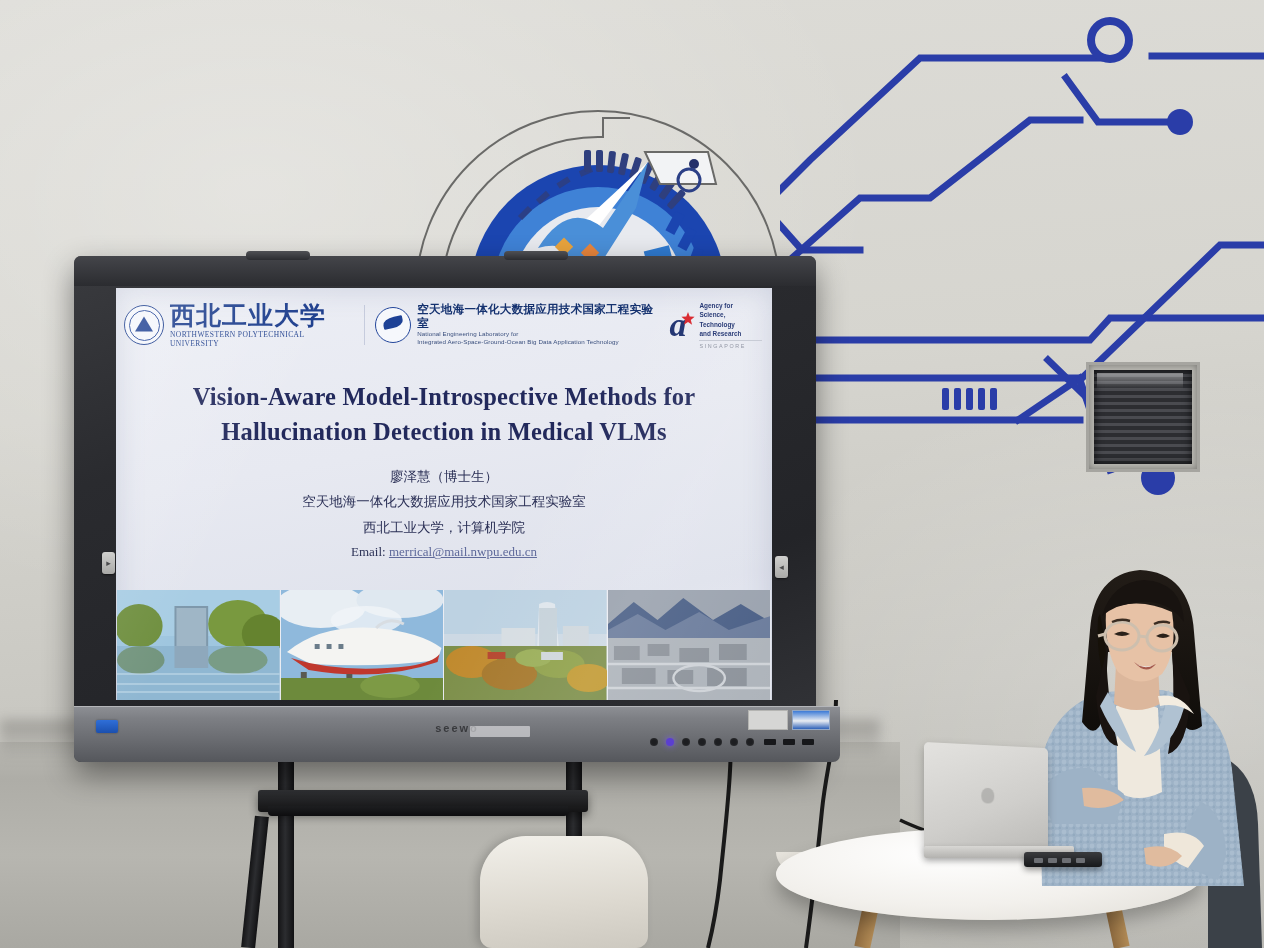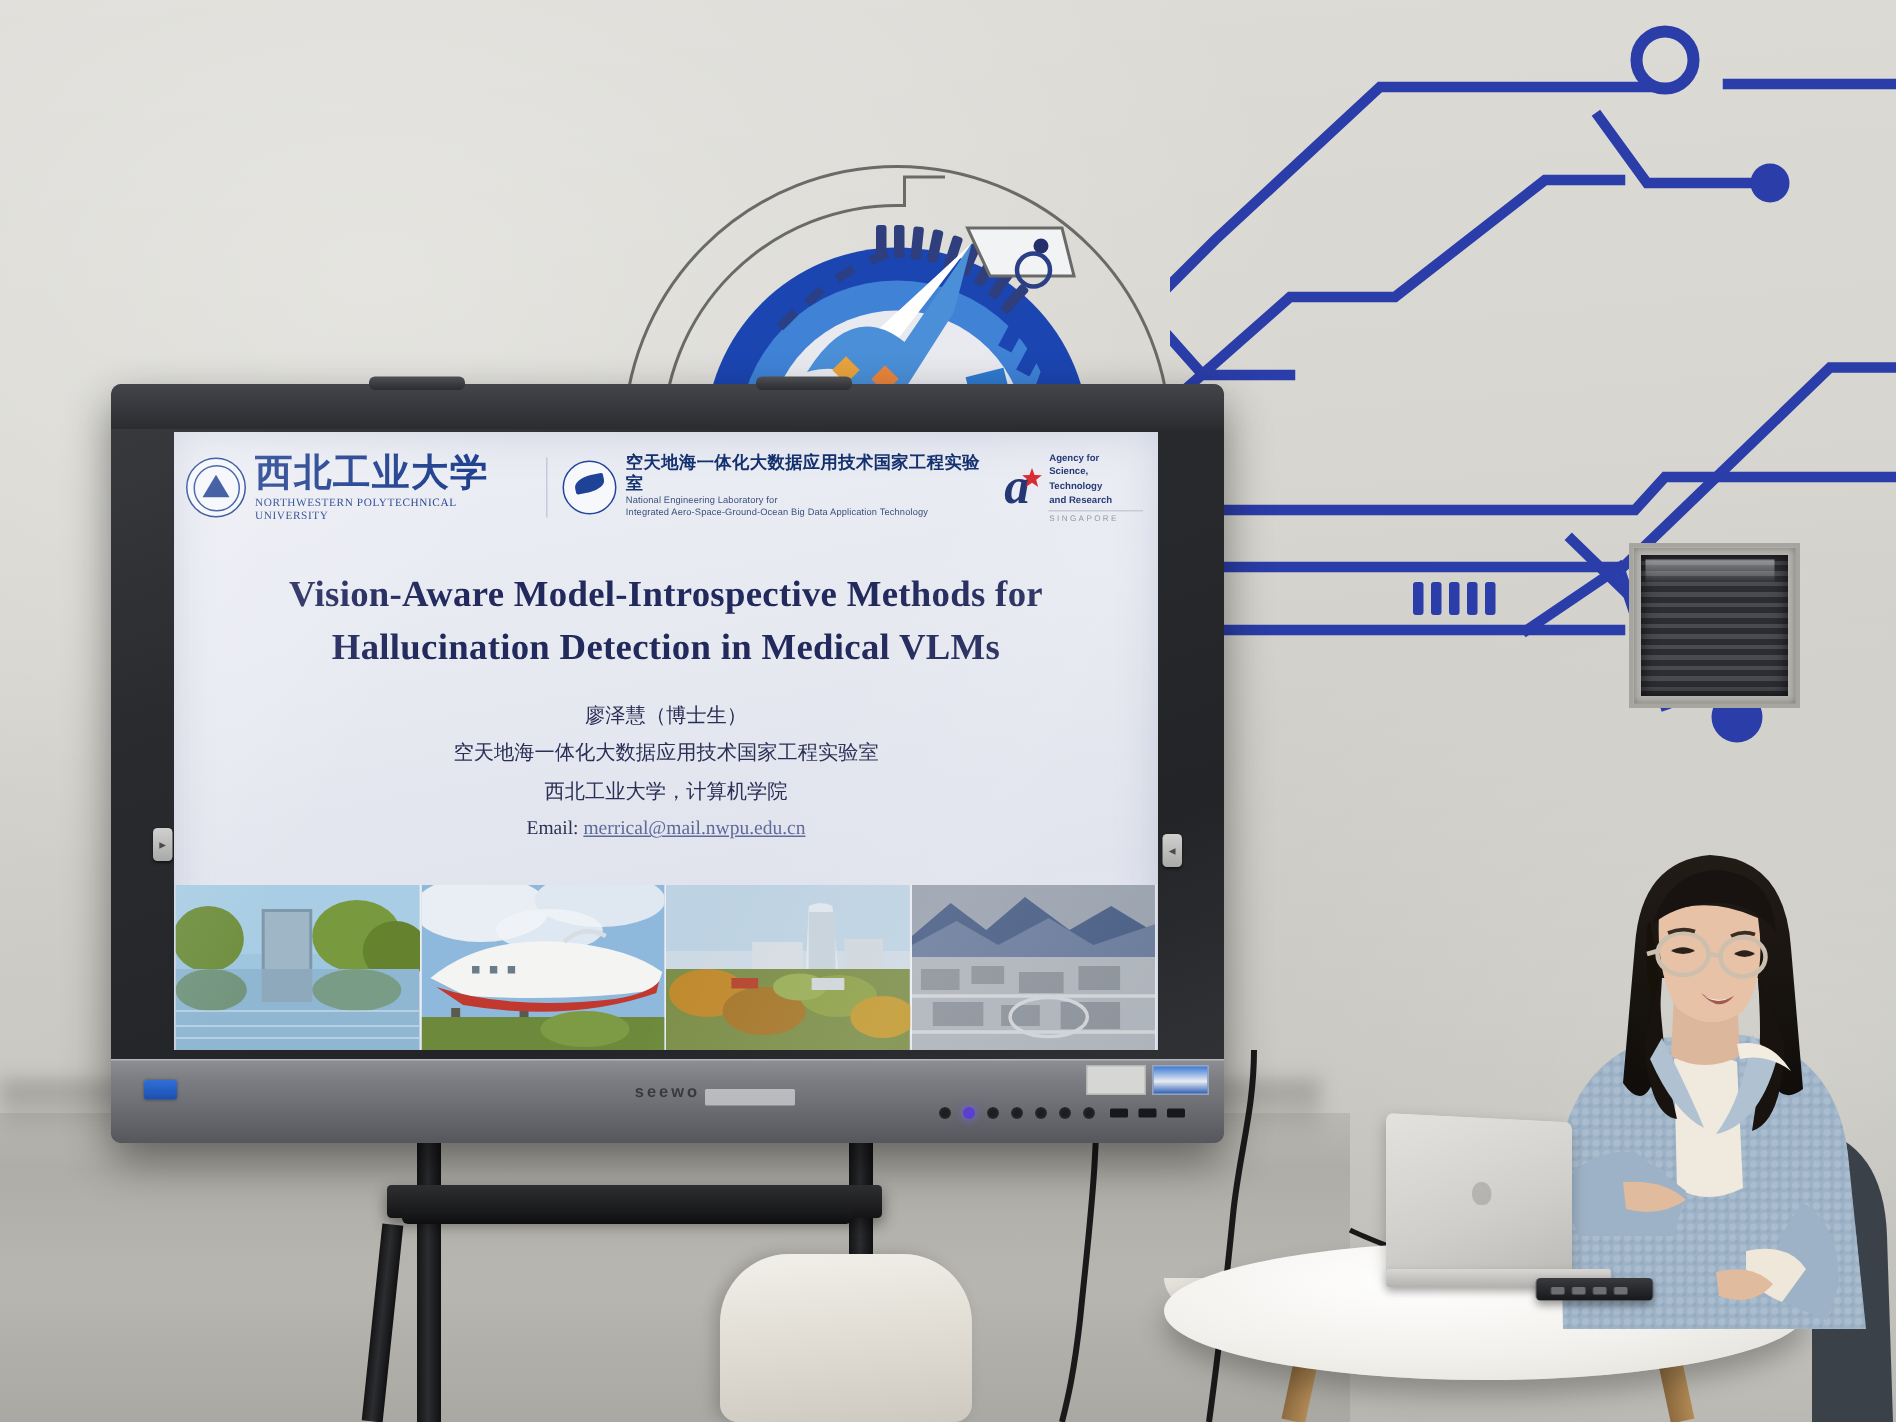--- a/index.html
+++ b/index.html
@@ -42,21 +42,21 @@
   .bezel-top{position:absolute;left:0;top:0;width:100%;height:30px;border-radius:7px 7px 0 0;
     background:linear-gradient(180deg,#44454a,#2b2c30);}
   .screen{position:absolute;left:42px;top:32px;width:656px;height:412px;overflow:hidden;
     background:linear-gradient(170deg,#eceef5 0%,#e7e9f1 40%,#dfe2ec 75%,#e9ebf2 100%);
     box-shadow:inset 0 0 28px rgba(120,130,160,.28);}
   .glare{position:absolute;inset:0;pointer-events:none;
     background:linear-gradient(118deg,rgba(255,255,255,.22) 0%,rgba(255,255,255,0) 28%,
       rgba(255,255,255,0) 60%,rgba(255,255,255,.10) 78%,rgba(255,255,255,0) 100%);}
   .chinbar{position:absolute;left:0;bottom:0;width:100%;height:56px;border-radius:0 0 7px 7px;
     background:linear-gradient(180deg,#8e9095 0%,#7d7f84 22%,#6a6c71 60%,#55575c 100%);
-    box-shadow:inset 0 1px 0 rgba(255,255,255,.35);}
+    box-shadow:inset 0 1px 0 rgba(255,255,255,.35);padding-left:24px;}
   .brand{position:absolute;left:0;right:0;top:16px;text-align:center;color:#2c2d30;
     font-size:11px;letter-spacing:2px;font-weight:700;opacity:.82;}
   .sticker-blue{position:absolute;left:22px;top:14px;width:22px;height:13px;border-radius:2px;
     background:linear-gradient(180deg,#2f6fd8,#1b4fae);box-shadow:0 0 2px rgba(0,0,0,.4);}
   .sticker-gray{position:absolute;left:396px;top:20px;width:60px;height:11px;border-radius:1px;
     background:rgba(225,225,228,.65);}
   .btnrow{position:absolute;right:86px;bottom:16px;display:flex;gap:8px;align-items:center;}
   .kbtn{width:8px;height:8px;border-radius:50%;background:#1d1e21;box-shadow:inset 0 0 2px rgba(255,255,255,.15);}
   .kbtn.lit{background:#5b3fd0;box-shadow:0 0 6px #7a5ff0;}
   .ports{position:absolute;right:26px;bottom:17px;display:flex;gap:7px;}

